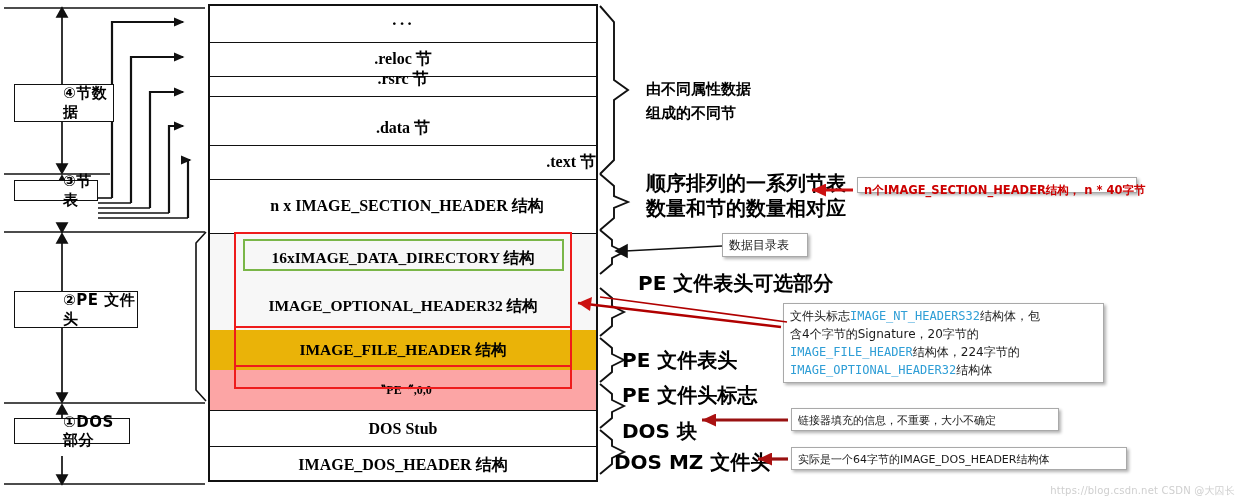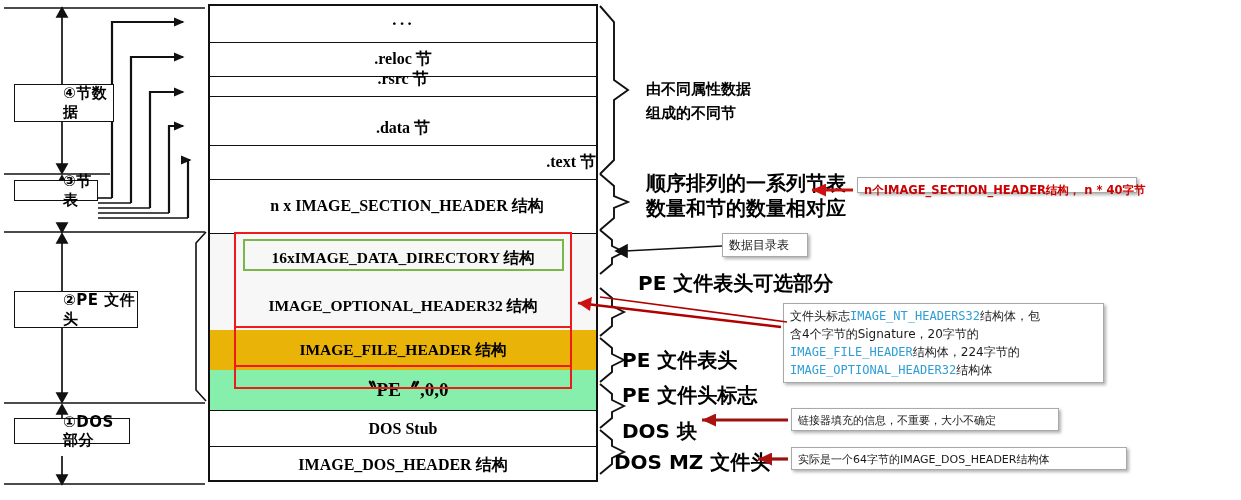--- a/index.html
+++ b/index.html
@@ -147,21 +147,21 @@
 
     <div class="crow" style="top:228px;height:48px;font-size:15.5px;background:#f7f7f7;">
       <span class="rowtxt">16xIMAGE_DATA_DIRECTORY 结构</span>
     </div>
     <div class="crow" style="top:276px;height:48px;font-size:15.5px;background:#f7f7f7;">
       <span class="rowtxt">IMAGE_OPTIONAL_HEADER32 结构</span>
     </div>
     <div class="crow" style="top:324px;height:40px;font-size:15.5px;background:#eab308;">
       <span class="rowtxt">IMAGE_FILE_HEADER 结构</span>
     </div>
-    <div class="crow sep" style="top:364px;height:41px;font-size:19px;background:#86efac;">
+    <div class="crow sep" style="top:364px;height:41px;font-size:12px;background:#fca5a5;">
       <span class="rowtxt">〝PE〞,0,0</span>
     </div>
 
     <div class="crow sep" style="top:405px;height:36px;font-size:16px;">
       <span class="rowtxt">DOS Stub</span>
     </div>
     <div class="crow" style="top:441px;height:37px;font-size:16px;">
       <span class="rowtxt">IMAGE_DOS_HEADER 结构</span>
     </div>
   </div>
@@ -326,14 +326,17 @@
     <line x1="781" y1="327" x2="578" y2="303" stroke="#b00000" stroke-width="2.4"></line>
     <polygon points="578,303 592,297 590,311" fill="#cc1111"></polygon>
 
     <line x1="787" y1="322" x2="600" y2="297" stroke="#b00000" stroke-width="1.6"></line>
 
     <line x1="788" y1="420" x2="702" y2="420" stroke="#991111" stroke-width="3.2" marker-end="url(#redTriL)"></line>
 
     <line x1="788" y1="459" x2="758" y2="459" stroke="#991111" stroke-width="3.2" marker-end="url(#redTriL)"></line>
   </svg>
 
+  <div id="wm">
+    <span>https://blog.csdn.net  CSDN @大囚长</span>
+  </div>
 
 </div>
 
 </body></html>

